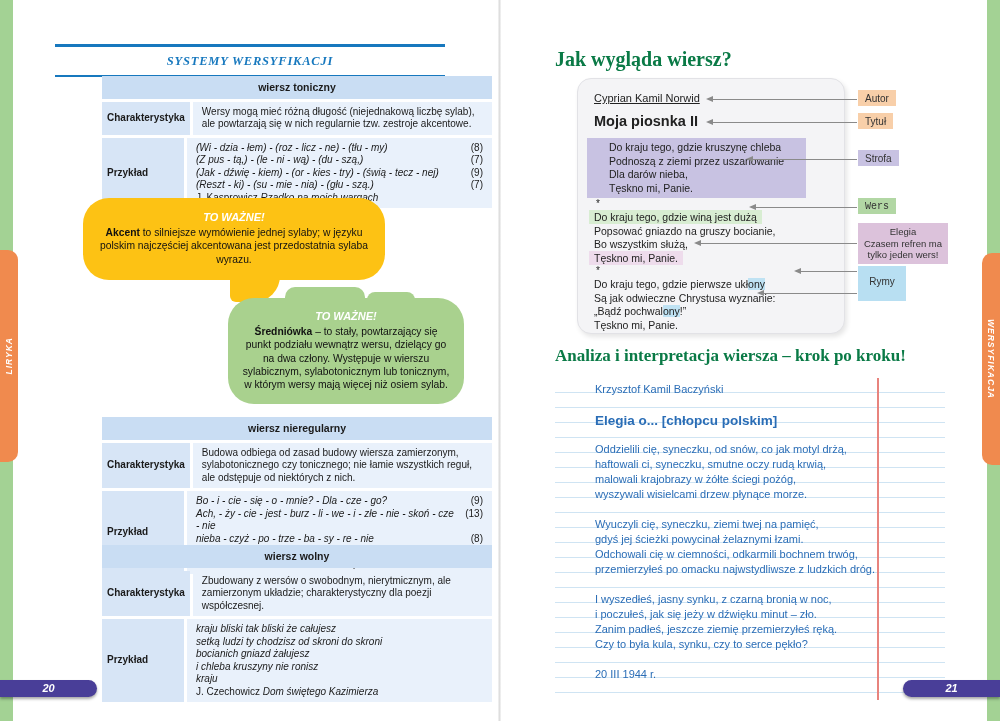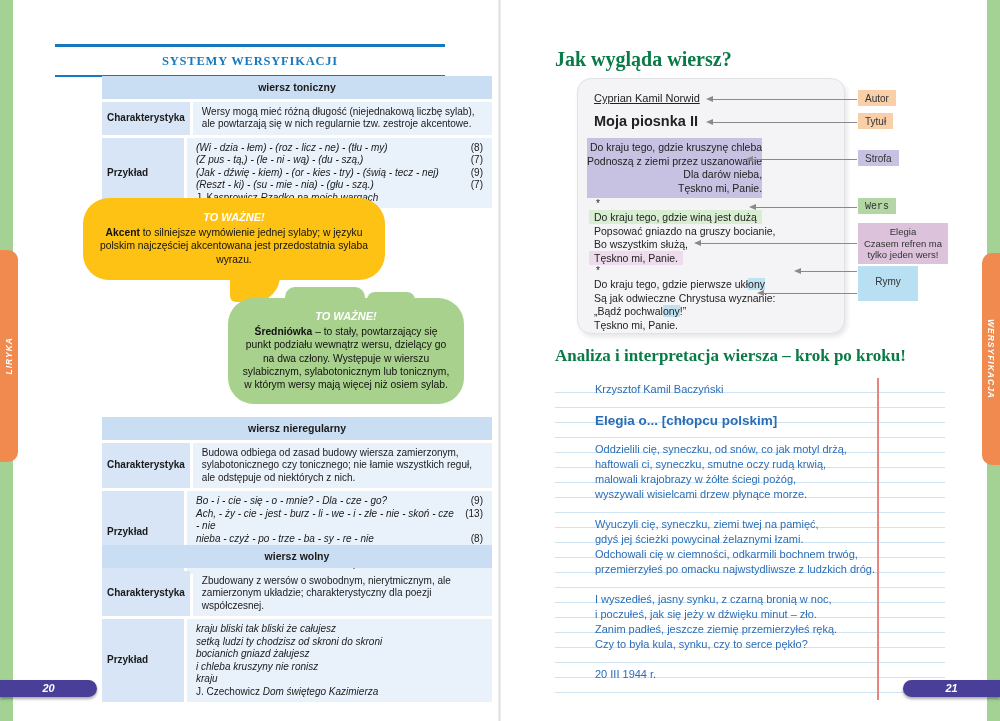--- a/index.html
+++ b/index.html
@@ -29,21 +29,21 @@
          font-style:italic;font-weight:bold;font-size:11px;text-align:center;line-height:17px;
          box-shadow:0 2px 3px rgba(0,0,0,0.35);z-index:4;}
   .badge.l{left:0;border-radius:0 9px 9px 0;}
   .badge.r{right:0;border-radius:9px 0 0 9px;}
 
   
   .lpage{position:absolute;left:55px;top:40px;width:390px;height:665px;}
   .lp-header{position:absolute;top:4px;left:0;right:0;border-top:3px solid var(--blue);
              border-bottom:2px solid var(--blue);padding:7px 0 6px;text-align:center;
              color:var(--blue);font-family:"Liberation Serif",serif;font-weight:bold;
-             letter-spacing:0.8px;font-size:12.5px;}
+             letter-spacing:0.8px;font-size:12.5px;font-style:italic;}
   .vtable{position:absolute;left:0;width:390px;font-size:10px;line-height:12.5px;padding-left:47px;}
   .vtable.t1{top:36px}.vtable.t2{top:377px}.vtable.t3{top:505px}
   .vt-title{background:var(--table-head);text-align:center;font-weight:bold;font-size:10.5px;padding:5px 0;}
   .vt-row{display:flex;gap:3px;margin-top:3px;}
   .vt-label{flex:0 0 72px;background:var(--table-label);font-weight:bold;display:flex;
             align-items:center;padding:4px 5px;}
   .vt-cell{flex:1;background:var(--table-cell);padding:4px 9px;}
   .ex-line{display:flex;justify-content:space-between;font-style:italic;}
   .ex-count{font-style:normal;margin-left:8px;}
   .work{font-style:italic;}
@@ -66,33 +66,33 @@
   .rpage{position:absolute;left:555px;top:40px;width:390px;height:665px;}
   .h-green{position:absolute;left:0;font-family:"Liberation Serif",serif;font-weight:bold;
            color:var(--greenhead);white-space:nowrap;}
   .h-green.one{top:8px;font-size:20px;}
   .h-green.two{top:306px;font-size:17px;}
   .poem-card{position:absolute;left:22px;top:38px;width:268px;height:256px;background:var(--card);
              border:1px solid #e2e2e6;border-radius:14px;box-shadow:2px 3px 5px rgba(0,0,0,0.10);
              padding:13px 16px;box-sizing:border-box;font-size:10.5px;line-height:13.5px;color:#222;}
   .pc-author{font-size:11px;margin-bottom:9px;text-decoration:underline;}
   .pc-title{font-size:14.5px;font-weight:bold;margin-bottom:10px;}
-  .hl-block{display:inline-block;background:var(--hl-lav);padding:3px 0;margin-left:-7px;text-align:right;}
+  .hl-block{display:inline-block;background:var(--hl-lav);padding:3px 22px;margin-left:-7px;}
   .sep{font-size:10px;line-height:10px;margin:1px 0 2px 2px;}
   .hl-grn-span{background:var(--hl-grn);padding:1px 5px;margin-left:-5px;}
   .hl-pnk-span{background:var(--hl-pnk);padding:1px 5px;margin-left:-5px;}
   .hl-rhyme{background:var(--hl-blu);}
   .tag{position:absolute;left:303px;font-size:10px;padding:2.5px 7px;color:#333;white-space:nowrap;}
   .tag.autor{top:50px;background:var(--lab-peach);}
   .tag.tytul{top:73px;background:var(--lab-peach);}
   .tag.strofa{top:110px;background:var(--lab-lav);}
   .tag.wers{top:158px;background:var(--lab-grn);font-family:Liberation Mono, monospace;}
   .tag-refren{position:absolute;left:303px;top:183px;width:86px;background:var(--lab-pnk);
               text-align:center;font-size:9.5px;line-height:11.5px;padding:3px 2px;color:#333;}
-  .tag-rymy{position:absolute;left:303px;top:226px;width:60px;height:25px;background:var(--lab-blu);
+  .tag-rymy{position:absolute;left:303px;top:226px;width:48px;height:25px;background:var(--lab-blu);
             text-align:center;font-size:10px;padding-top:10px;color:#333;}
   .arrow{position:absolute;height:0;border-top:1.3px solid var(--arrow);}
   .arrow::before{content:"";position:absolute;left:-6px;top:-4.3px;width:0;height:0;
                  border-top:3.5px solid transparent;border-bottom:3.5px solid transparent;
                  border-right:7px solid var(--arrow);}
   .arrow.a1{left:157px;top:59px;width:145px;}
   .arrow.a2{left:157px;top:82px;width:145px;}
   .arrow.a3{left:197px;top:119px;width:105px;}
   .arrow.a4{left:200px;top:167px;width:102px;}
   .arrow.a5{left:145px;top:203px;width:157px;}

